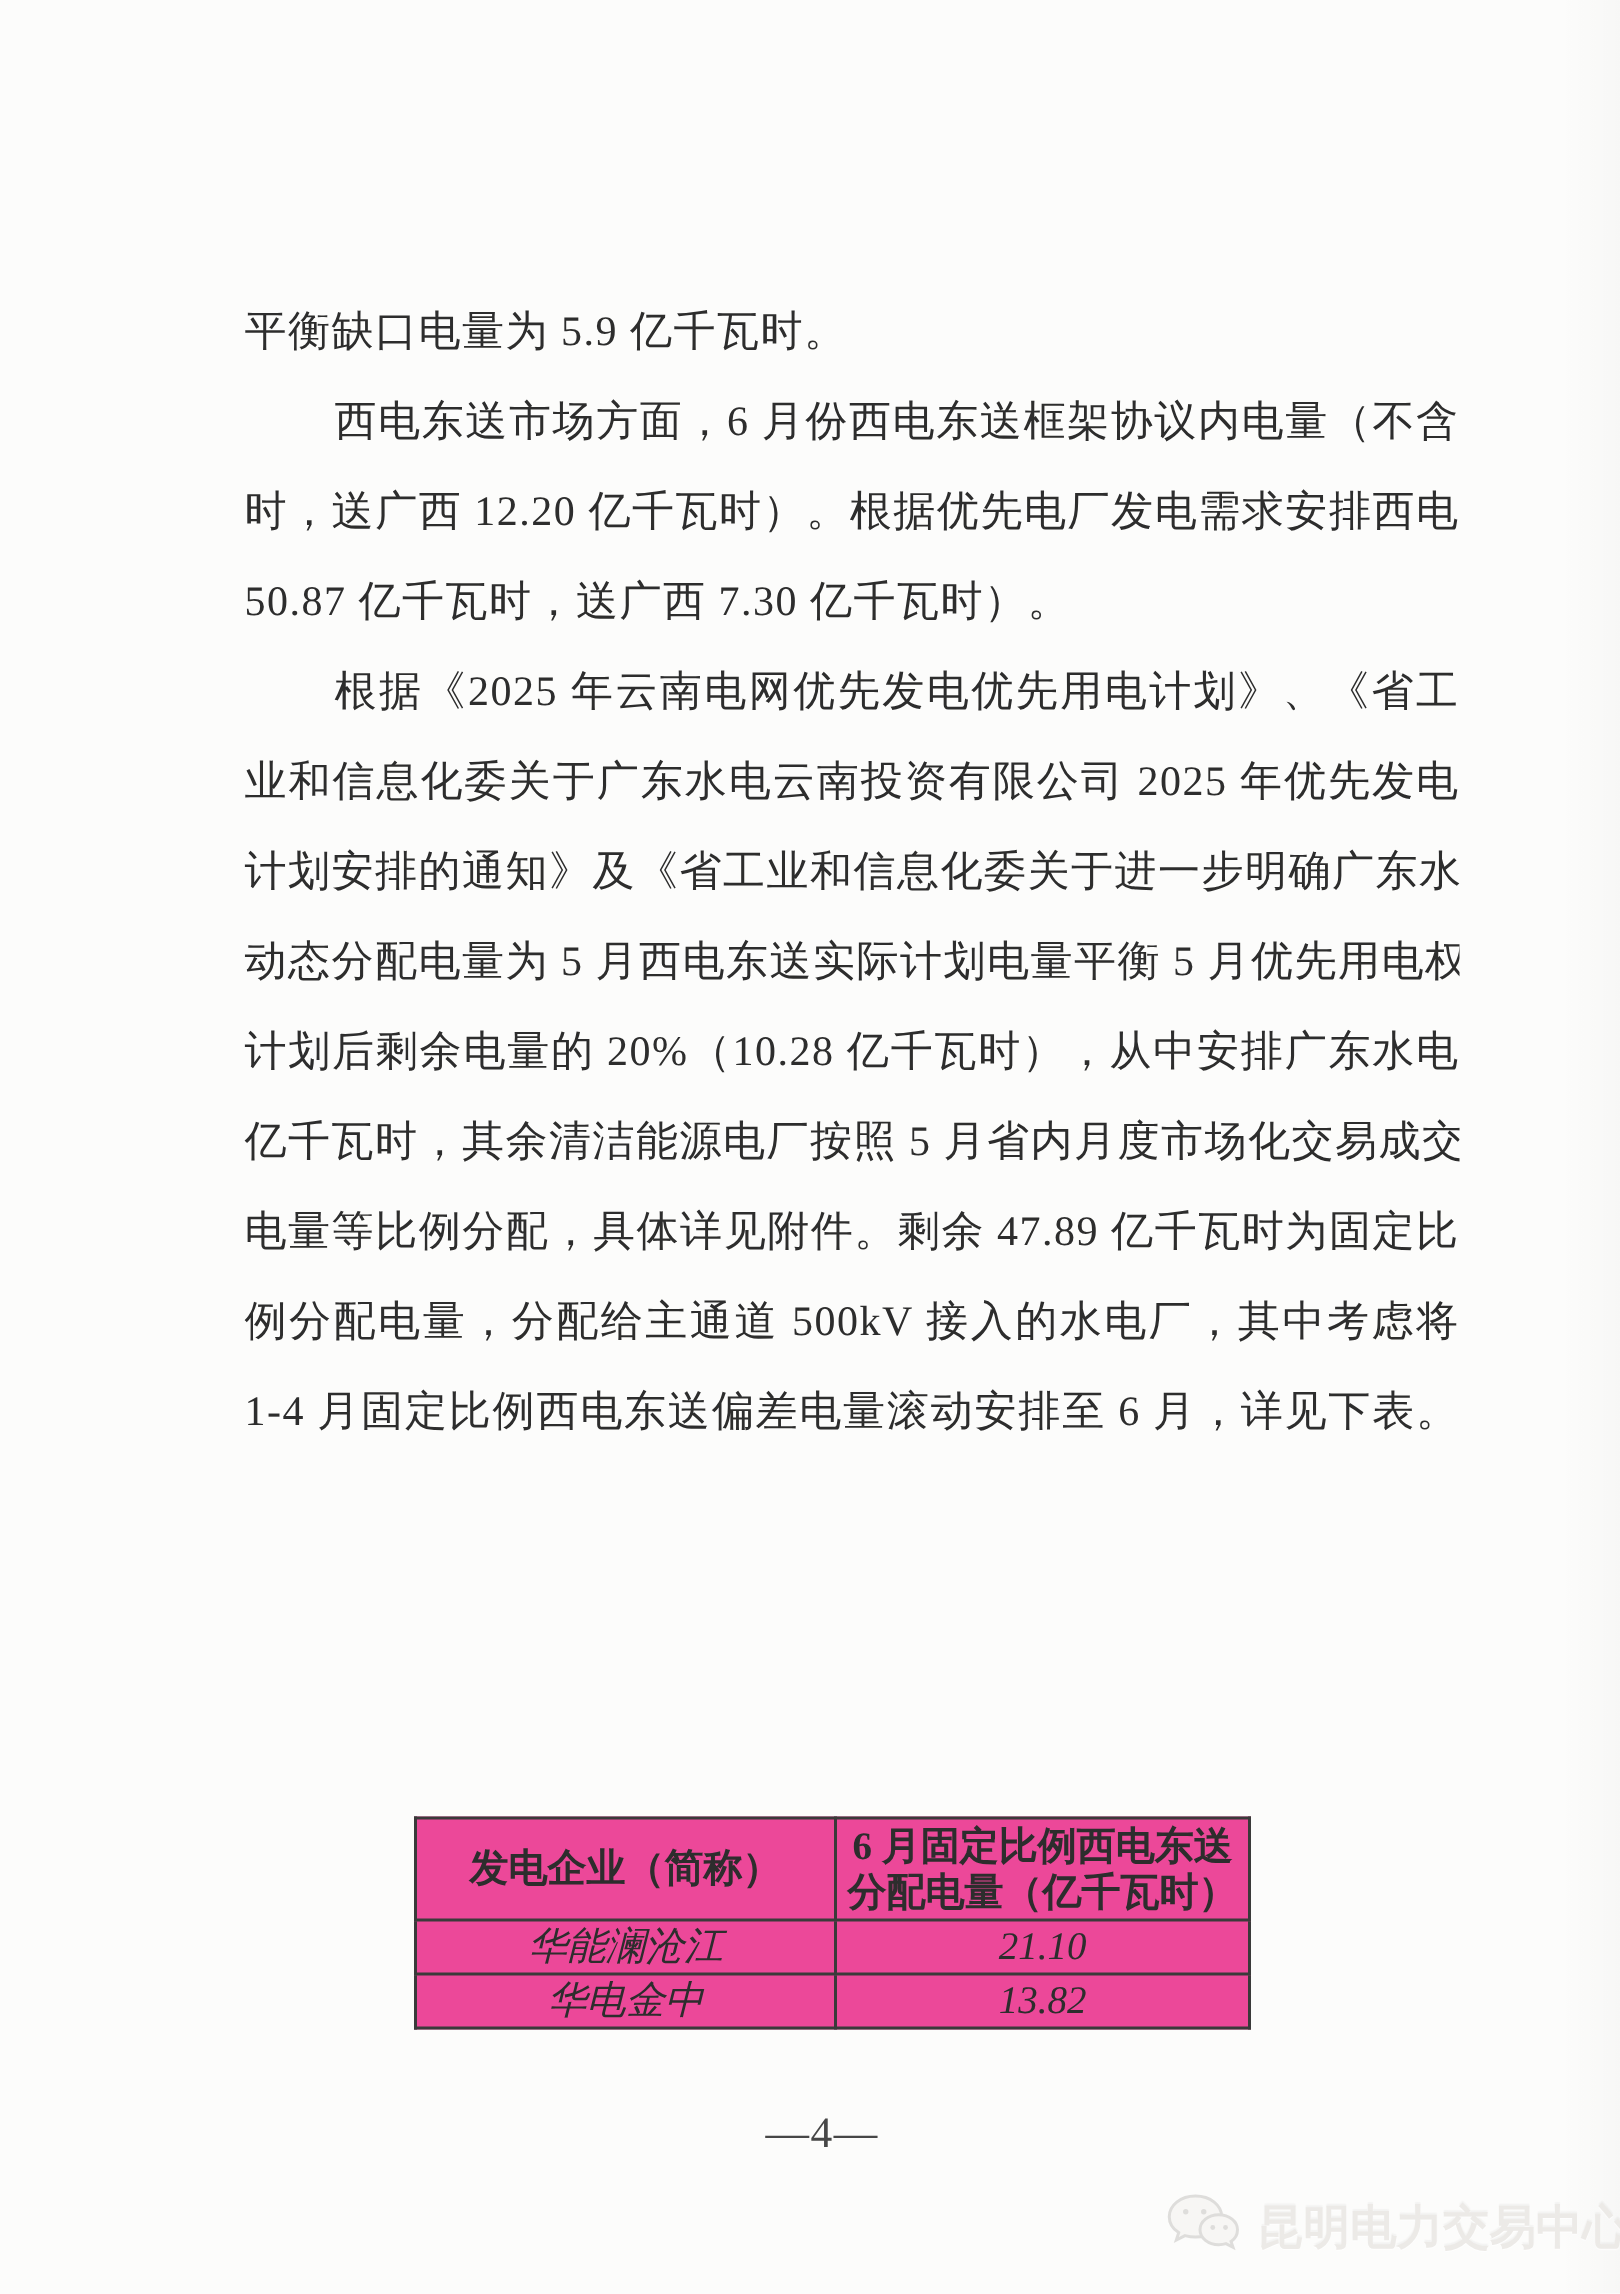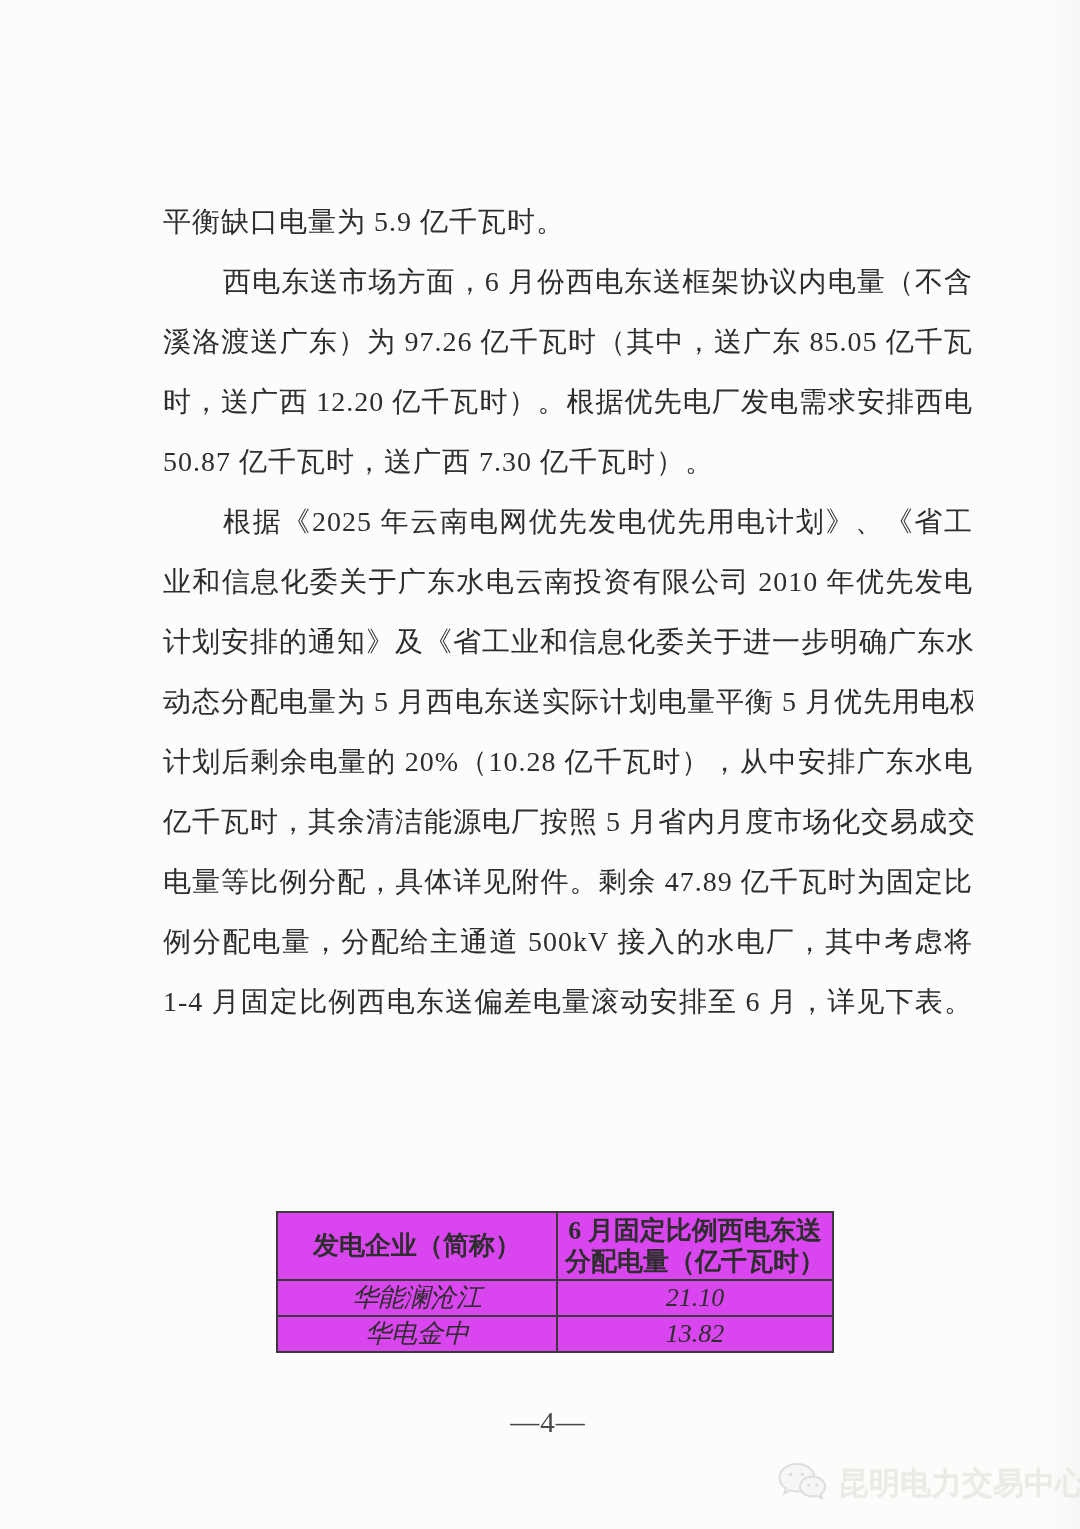--- a/index.html
+++ b/index.html
@@ -46,21 +46,21 @@
   .line.indent {
     text-indent: 60px;
   }
   .alloc-table {
     position: absolute;
     left: 276px;
     top: 1211px;
     width: 556px;
     border-collapse: collapse;
     table-layout: fixed;
-    background: #d946ef;
+    background: #ec4899;
   }
   .alloc-table th, .alloc-table td {
     border: 2px solid #3a3a3a;
     text-align: center;
     vertical-align: middle;
     font-size: 26px;
     color: #2d2d2d;
     padding: 0;
   }
   .alloc-table th {
@@ -107,25 +107,24 @@
   .wm-icon { display: block; }
 </style>
 </head>
 <body>
 
 <div class="scan-overlay"></div>
 
 <div class="doc-text">
   <div class="line short">平衡缺口电量为 5.9 亿千瓦时。</div>
   <div class="line indent">西电东送市场方面，6 月份西电东送框架协议内电量（不含</div>
-  <div class="line">溪洛渡送广东）为 97.26 亿千瓦时（其中，送广东 85.05 亿千瓦</div>
   <div class="line">时，送广西 12.20 亿千瓦时）。根据优先电厂发电需求安排西电</div>
   <div class="line short">50.87 亿千瓦时，送广西 7.30 亿千瓦时）。</div>
   <div class="line indent">根据《2025 年云南电网优先发电优先用电计划》、《省工</div>
-  <div class="line">业和信息化委关于广东水电云南投资有限公司 2010 年优先发电</div>
+  <div class="line">业和信息化委关于广东水电云南投资有限公司 2025 年优先发电</div>
   <div class="line">计划安排的通知》及《省工业和信息化委关于进一步明确广东水</div>
   <div class="line">动态分配电量为 5 月西电东送实际计划电量平衡 5 月优先用电权</div>
   <div class="line">计划后剩余电量的 20%（10.28 亿千瓦时），从中安排广东水电</div>
   <div class="line">亿千瓦时，其余清洁能源电厂按照 5 月省内月度市场化交易成交</div>
   <div class="line">电量等比例分配，具体详见附件。剩余 47.89 亿千瓦时为固定比</div>
   <div class="line">例分配电量，分配给主通道 500kV 接入的水电厂，其中考虑将</div>
   <div class="line">1-4 月固定比例西电东送偏差电量滚动安排至 6 月，详见下表。</div>
 </div>
 
 <table class="alloc-table">

